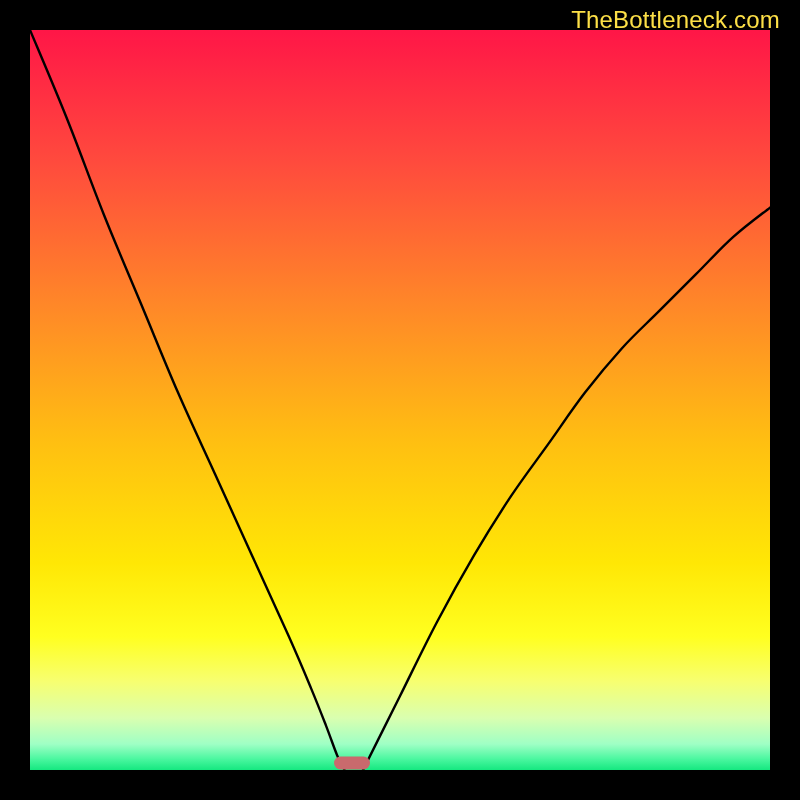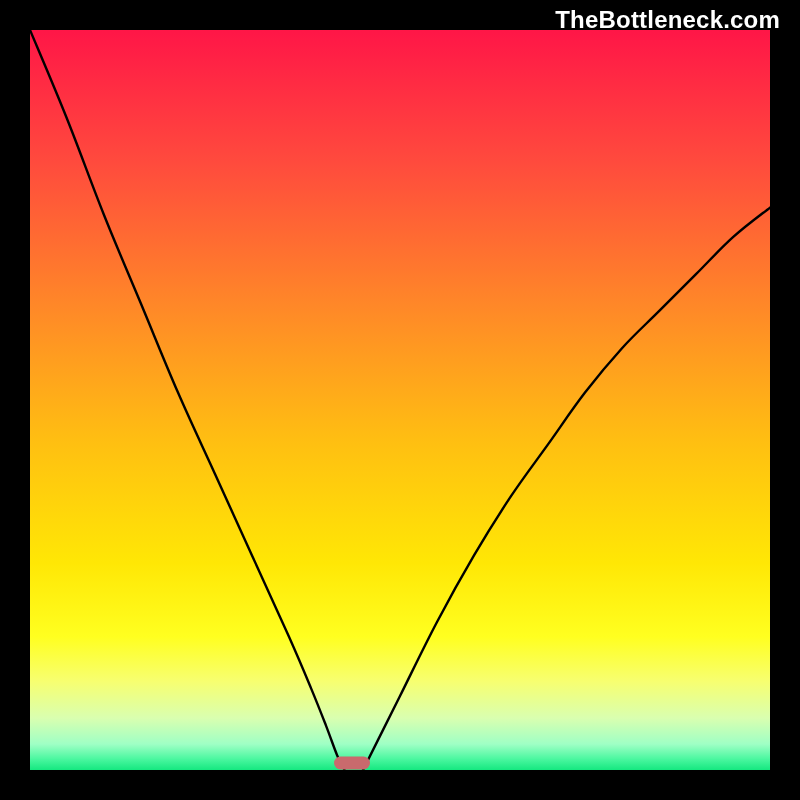--- a/index.html
+++ b/index.html
@@ -28,23 +28,23 @@
     overflow: hidden;
   }
   .gradient-bg {
     position: absolute;
     inset: 0;
   }
   .watermark {
     position: absolute;
     top: 6px;
     right: 20px;
-    color: #ffffff;
+    color: #fde047;
     font-size: 24px;
-    font-weight: 700;
+    font-weight: 400;
     letter-spacing: 0.2px;
   }
   .marker {
     position: absolute;
     width: 36px;
     height: 13px;
     border-radius: 7px;
     transform: translate(-50%, -50%);
   }
   svg.curve {

